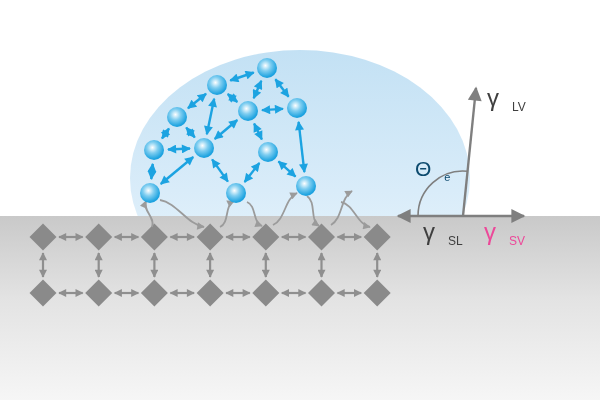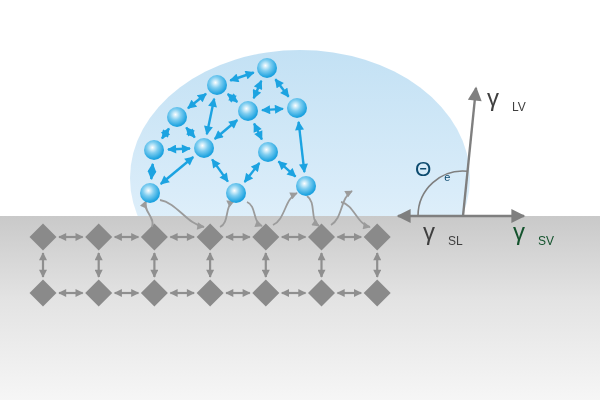--- a/index.html
+++ b/index.html
@@ -154,16 +154,16 @@
 
   <div class="glabel theta" id="lbl-theta" style="left: 415px; top: 158px; color: #0c4a6e;">
     <span class="base">Θ</span><sub>e</sub>
   </div>
   <div class="glabel" id="lbl-lv" style="left: 487px; top: 86px; color: rgb(63, 63, 63);">
     <span class="base">γ</span><sub>LV</sub>
   </div>
   <div class="glabel" id="lbl-sl" style="left: 407px; top: 220px; color: rgb(63, 63, 63); margin-left: 16px;">
     <span class="base">γ</span><sub>SL</sub>
   </div>
-  <div class="glabel" id="lbl-sv" style="left: 513px; top: 220px; color: #14532d;">
+  <div class="glabel" id="lbl-sv" style="left: 484px; top: 220px; color: #ec4899;">
     <span class="base">γ</span><sub>SV</sub>
   </div>
 </div>
 
 </body></html>

